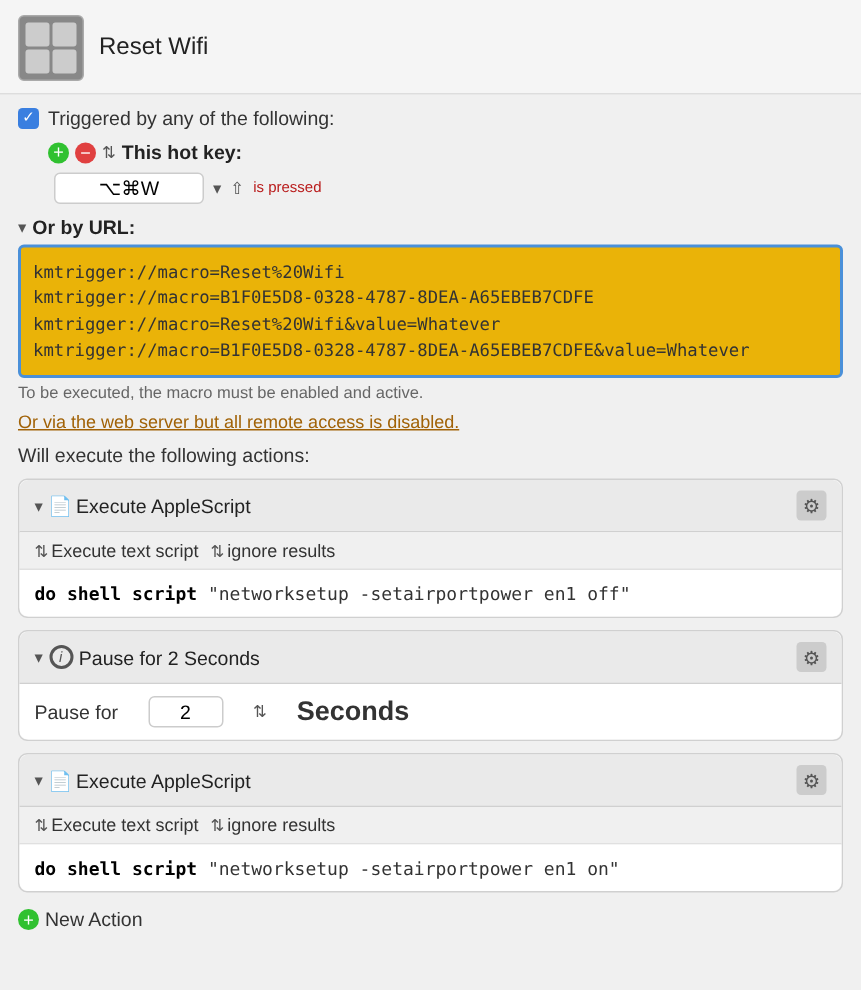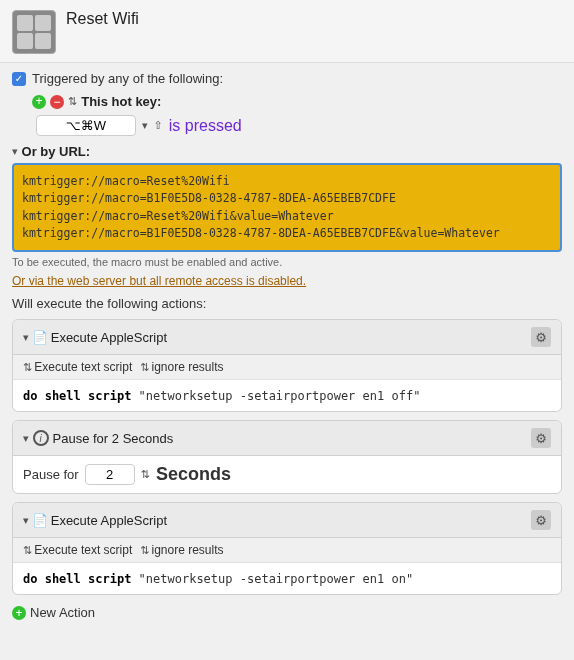--- a/index.html
+++ b/index.html
@@ -7,21 +7,21 @@
       font-family: -apple-system, BlinkMacSystemFont, "Helvetica Neue", Arial, sans-serif;
       font-size: 13px;
       background: #f0f0f0;
       width: 574px;
       min-height: 660px;
       color: #222;
     }
 
     .header {
       display: flex;
-      align-items: flex-start;
+      align-items: center;
       padding: 10px 12px 8px 12px;
       background: #f5f5f5;
       border-bottom: 1px solid #ddd;
     }
 
     .header-icon {
       width: 44px;
       height: 44px;
       background: #888;
       border: 1px solid #aaa;
@@ -164,22 +164,22 @@
       text-align: center;
     }
 
     .dropdown-arrow {
       font-size: 11px;
       color: #555;
       cursor: pointer;
     }
 
     .is-pressed-text {
-      font-size: 16px;
-      color: #6d28d9;
+      font-size: 10px;
+      color: #b91c1c;
     }
 
     .updown-arrows {
       font-size: 11px;
       color: #555;
     }
 
     .or-by-url {
       margin-bottom: 6px;
     }
@@ -300,21 +300,21 @@
     }
 
     .code-string {
       color: #333;
     }
 
     .pause-body {
       padding: 8px 10px;
       display: flex;
       align-items: center;
-      gap: 6px;
+      gap: 20px;
       background: white;
       border-radius: 0 0 6px 6px;
     }
 
     .pause-label {
       font-size: 13px;
       color: #333;
     }
 
     .pause-input {

